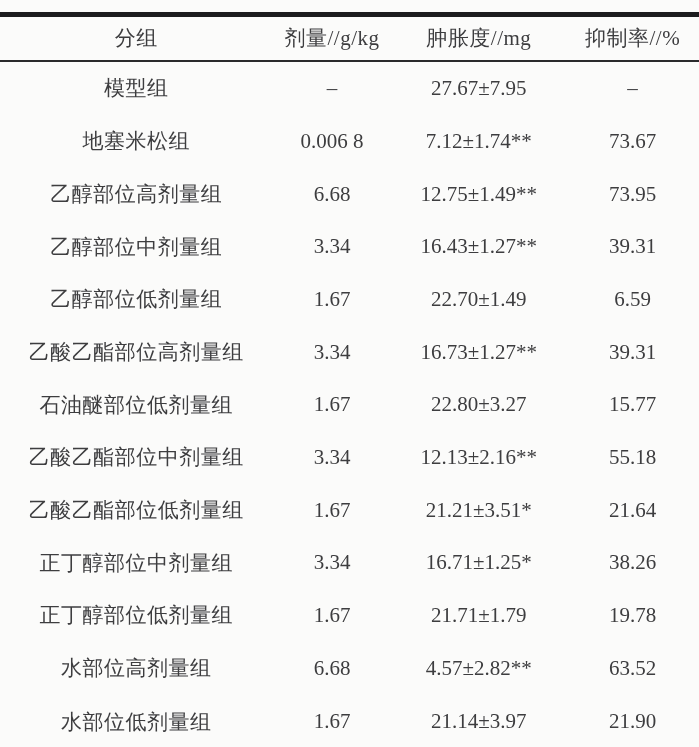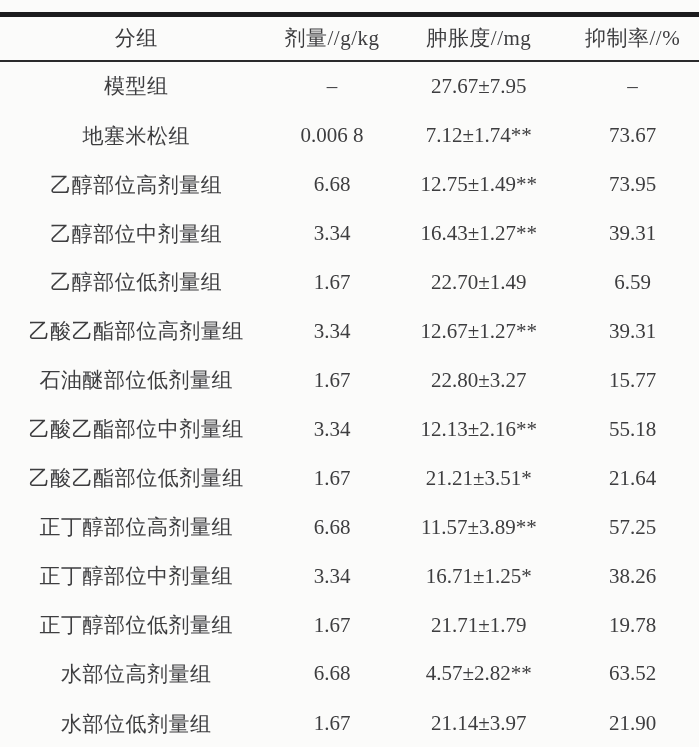--- a/index.html
+++ b/index.html
@@ -100,46 +100,40 @@
         </tr>
         <tr>
           <td class="group-cell">乙醇部位低剂量组</td>
           <td class="dose-cell">1.67</td>
           <td class="swelling-cell">22.70±1.49</td>
           <td class="inhibition-cell">6.59</td>
         </tr>
         <tr>
           <td class="group-cell">乙酸乙酯部位高剂量组</td>
           <td class="dose-cell">3.34</td>
-          <td class="swelling-cell">12.67±1.27**</td>
+          <td class="swelling-cell">16.73±1.27**</td>
           <td class="inhibition-cell">39.31</td>
         </tr>
         <tr>
           <td class="group-cell">石油醚部位低剂量组</td>
           <td class="dose-cell">1.67</td>
           <td class="swelling-cell">22.80±3.27</td>
           <td class="inhibition-cell">15.77</td>
         </tr>
         <tr>
           <td class="group-cell">乙酸乙酯部位中剂量组</td>
           <td class="dose-cell">3.34</td>
           <td class="swelling-cell">12.13±2.16**</td>
           <td class="inhibition-cell">55.18</td>
         </tr>
         <tr>
           <td class="group-cell">乙酸乙酯部位低剂量组</td>
           <td class="dose-cell">1.67</td>
           <td class="swelling-cell">21.21±3.51*</td>
           <td class="inhibition-cell">21.64</td>
-        </tr>
-        <tr>
-          <td class="group-cell">正丁醇部位高剂量组</td>
-          <td class="dose-cell">6.68</td>
-          <td class="swelling-cell">11.57±3.89**</td>
-          <td class="inhibition-cell">57.25</td>
         </tr>
         <tr>
           <td class="group-cell">正丁醇部位中剂量组</td>
           <td class="dose-cell">3.34</td>
           <td class="swelling-cell">16.71±1.25*</td>
           <td class="inhibition-cell">38.26</td>
         </tr>
         <tr>
           <td class="group-cell">正丁醇部位低剂量组</td>
           <td class="dose-cell">1.67</td>

